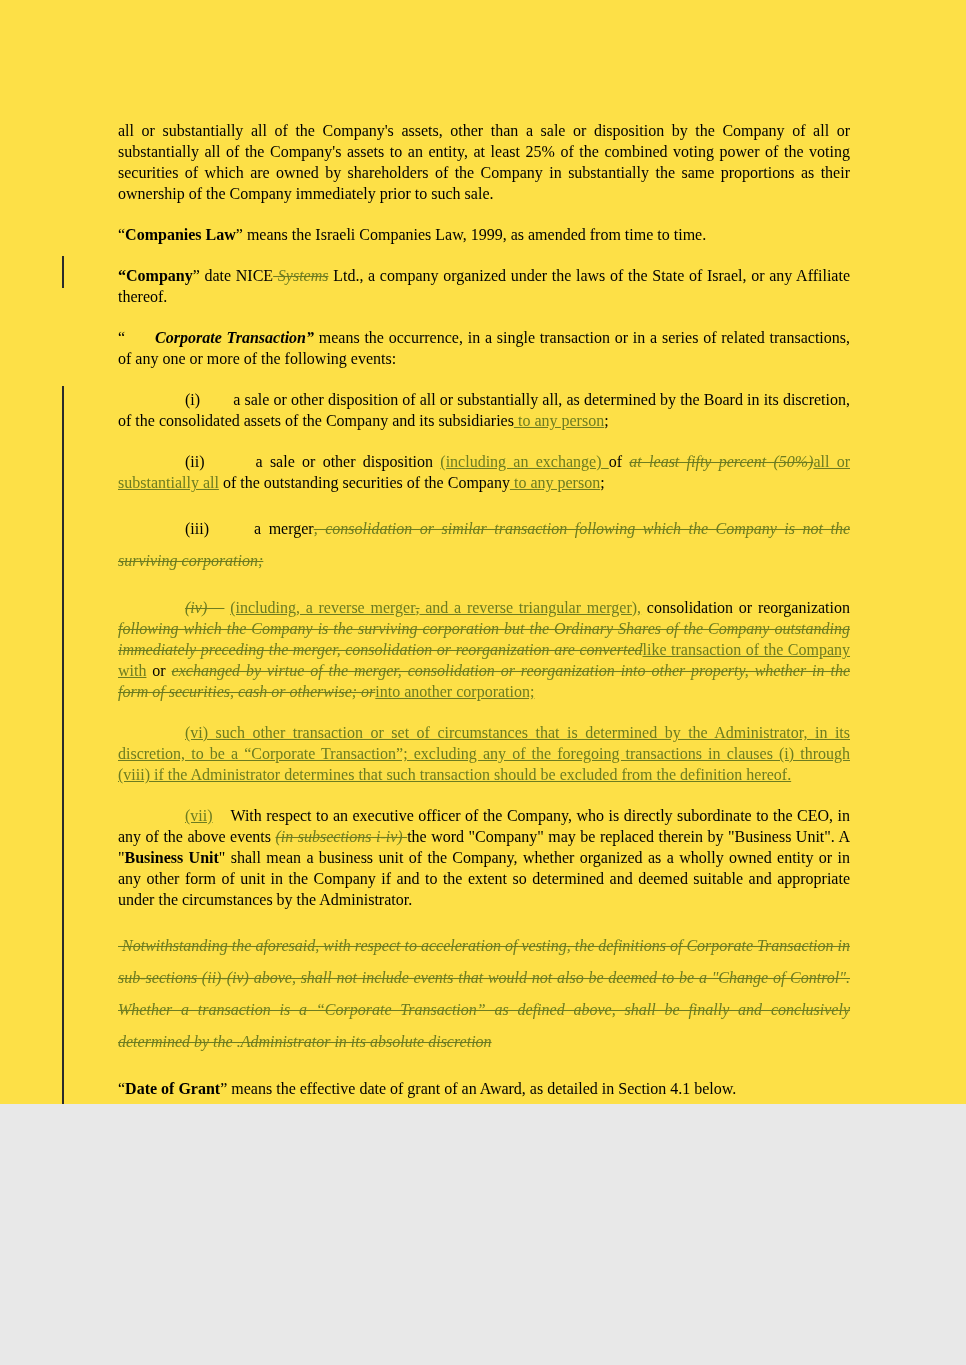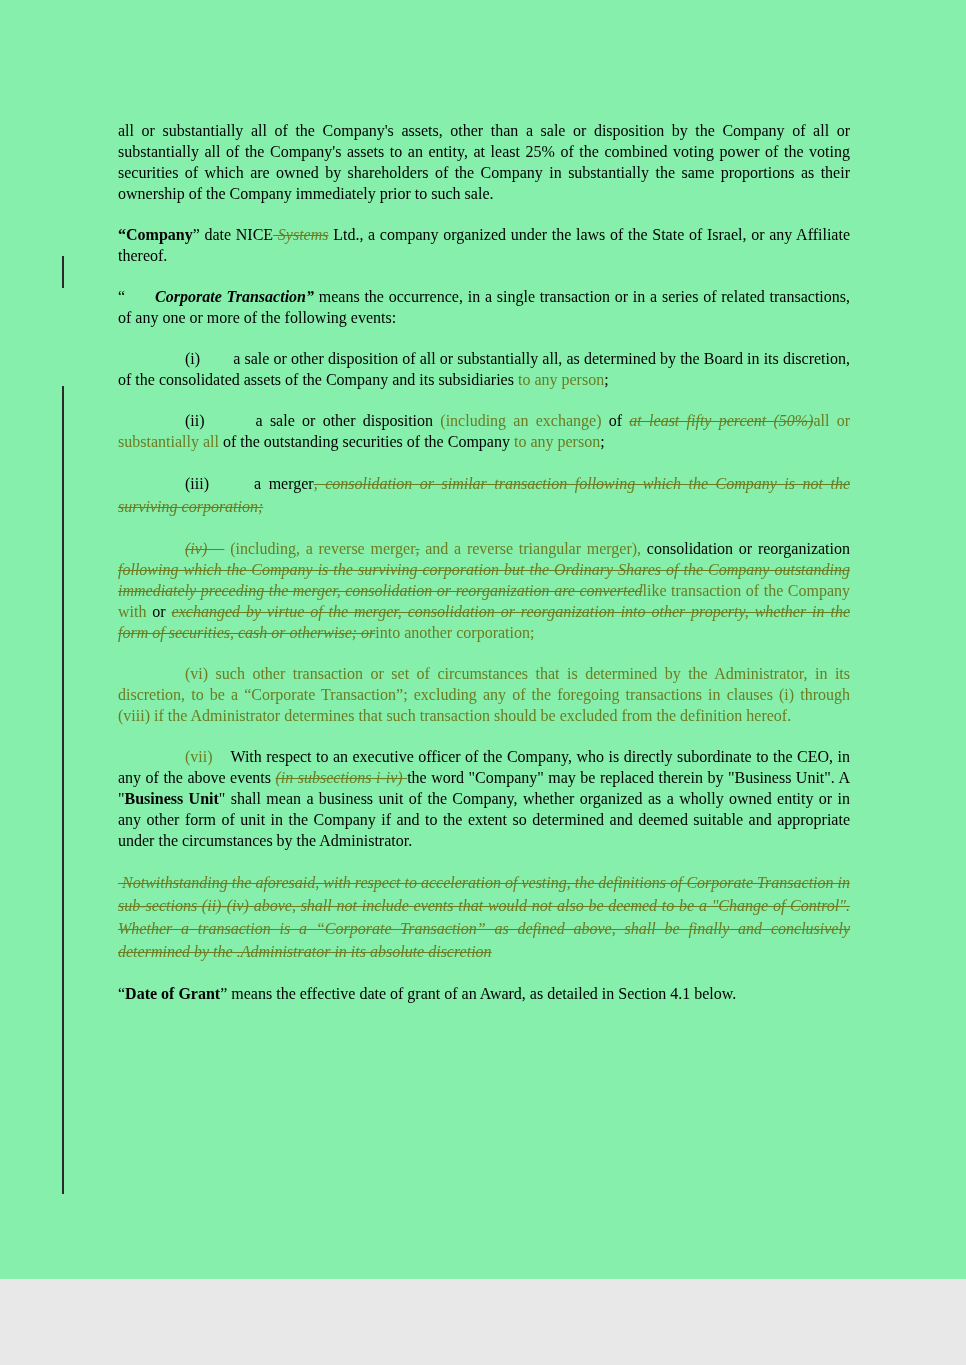--- a/index.html
+++ b/index.html
@@ -1,44 +1,44 @@
 <!DOCTYPE html>
 <html style="--track: #6d7c21;"><head>
 <meta charset="utf-8">
 <style>
   * { box-sizing: border-box; }
   html, body { margin: 0; padding: 0; background: #e8e8e8; }
   .page {
     position: relative;
     width: 966px;
-    height: 1279px;
+    height: 1104px;
     margin: 0 auto;
-    background: #86efac;
+    background: #fde047;
     font-family: "Liberation Serif", serif;
     font-size: 16px;
     color: #000000;
     overflow: hidden;
   }
   .content {
     position: absolute;
     left: 118px;
     top: 120px;
     width: 732px;
   }
   .content p {
     margin: 0 0 20px 0;
     line-height: 21px;
     text-align: justify;
   }
   p.indent { text-indent: 67px; }
-  p.lh15 { line-height: 23px; }
+  p.lh15 { line-height: 32px; }
   .b  { font-weight: bold; }
   .bi { font-weight: bold; font-style: italic; margin-left: 30px; }
   .del { color: var(--track, #6d7c21); text-decoration: line-through; font-style: italic; }
-  .ins { color: var(--track, #6d7c21); }
+  .ins { color: var(--track, #6d7c21); text-decoration: underline; }
   .change-bar {
     position: absolute;
     left: 62px;
     width: 2px;
     background: #2b2b2b;
   }
   .footer {
     position: absolute;
     left: 0;
     right: 0;
@@ -47,20 +47,21 @@
     font-size: 15px;
     color: #000000;
   }
 </style>
 </head>
 <body>
 
 <div class="page">
   <div class="content" id="doc-content">
       <p><span>all or substantially all of the Company's assets, other than a sale or disposition by the Company of all or substantially all of the Company's assets to an entity, at least 25% of the combined voting power of the voting securities of which are owned by shareholders of the Company in substantially the same proportions as their ownership of the Company immediately prior to such sale.</span></p>
+      <p><span>“</span><span class="b">Companies Law</span><span>” means the Israeli Companies Law, 1999, as amended from time to time.</span></p>
       <p><span class="b">“Company</span><span>” date NICE</span><span class="del">&nbsp;Systems</span><span> Ltd., a company organized under the laws of the State of Israel, or any Affiliate thereof.</span></p>
       <p><span>“</span><span class="bi">Corporate Transaction”</span><span> means the occurrence, in a single transaction or in a series of related transactions, of any one or more of the following events:</span></p>
       <p class="indent"><span>(i)</span><span>&nbsp;&nbsp;&nbsp;&nbsp;&nbsp;&nbsp;&nbsp;&nbsp;</span><span>a sale or other disposition of all or substantially all, as determined by the Board in its discretion, of the consolidated assets of the Company and its subsidiaries</span><span class="ins"> to any person</span><span>;</span></p>
       <p class="indent"><span>(ii)</span><span>&nbsp;&nbsp;&nbsp;&nbsp;&nbsp;&nbsp;&nbsp;</span><span>a sale or other disposition </span><span class="ins">(including an exchange) </span><span>of </span><span class="del">at least fifty percent (50%)</span><span class="ins">all or substantially all</span><span> of the outstanding securities of the Company</span><span class="ins"> to any person</span><span>;</span></p>
       <p class="indent lh15"><span>(iii)</span><span>&nbsp;&nbsp;&nbsp;&nbsp;&nbsp;&nbsp;</span><span>a merger</span><span class="del">, consolidation or similar transaction following which the Company is not the surviving corporation;</span></p>
       <p class="indent"><span class="del">(iv)&nbsp;&nbsp;&nbsp;</span><span> </span><span class="ins">(including, a reverse merger</span><span class="del">,</span><span class="ins"> and a reverse triangular merger),</span><span> consolidation or reorganization </span><span class="del">following which the Company is the surviving corporation but the Ordinary Shares of the Company outstanding immediately preceding the merger, consolidation or reorganization are converted</span><span class="ins">like transaction of the Company with</span><span> or </span><span class="del">exchanged by virtue of the merger, consolidation or reorganization into other property, whether in the form of securities, cash or otherwise; or</span><span class="ins">into another corporation;</span></p>
       <p class="indent"><span class="ins">(vi) such other transaction or set of circumstances that is determined by the Administrator, in its discretion, to be a “Corporate Transaction”; excluding any of the foregoing transactions in clauses (i) through (viii) if the Administrator determines that such transaction should be excluded from the definition hereof.</span></p>
       <p class="indent"><span class="ins">(vii)</span><span>&nbsp;&nbsp;&nbsp;&nbsp;</span><span>With respect to an executive officer of the Company, who is directly subordinate to the CEO, in any of the above events </span><span class="del">(in subsections i-iv) </span><span>the word "Company" may be replaced therein by "Business Unit". A "</span><span class="b">Business Unit</span><span>" shall mean a business unit of the Company, whether organized as a wholly owned entity or in any other form of unit in the Company if and to the extent so determined and deemed suitable and appropriate under the circumstances by the Administrator.</span></p>
       <p class="lh15"><span class="del">&nbsp;Notwithstanding the aforesaid, with respect to acceleration of vesting, the definitions of Corporate Transaction in sub-sections (ii)-(iv) above, shall not include events that would not also be deemed to be a "Change of Control". Whether a transaction is a “Corporate Transaction” as defined above, shall be finally and conclusively determined by the .Administrator in its absolute discretion</span></p>
       <p><span>“</span><span class="b">Date of Grant</span><span>” means the effective date of grant of an Award, as detailed in Section 4.1 below.</span></p>

